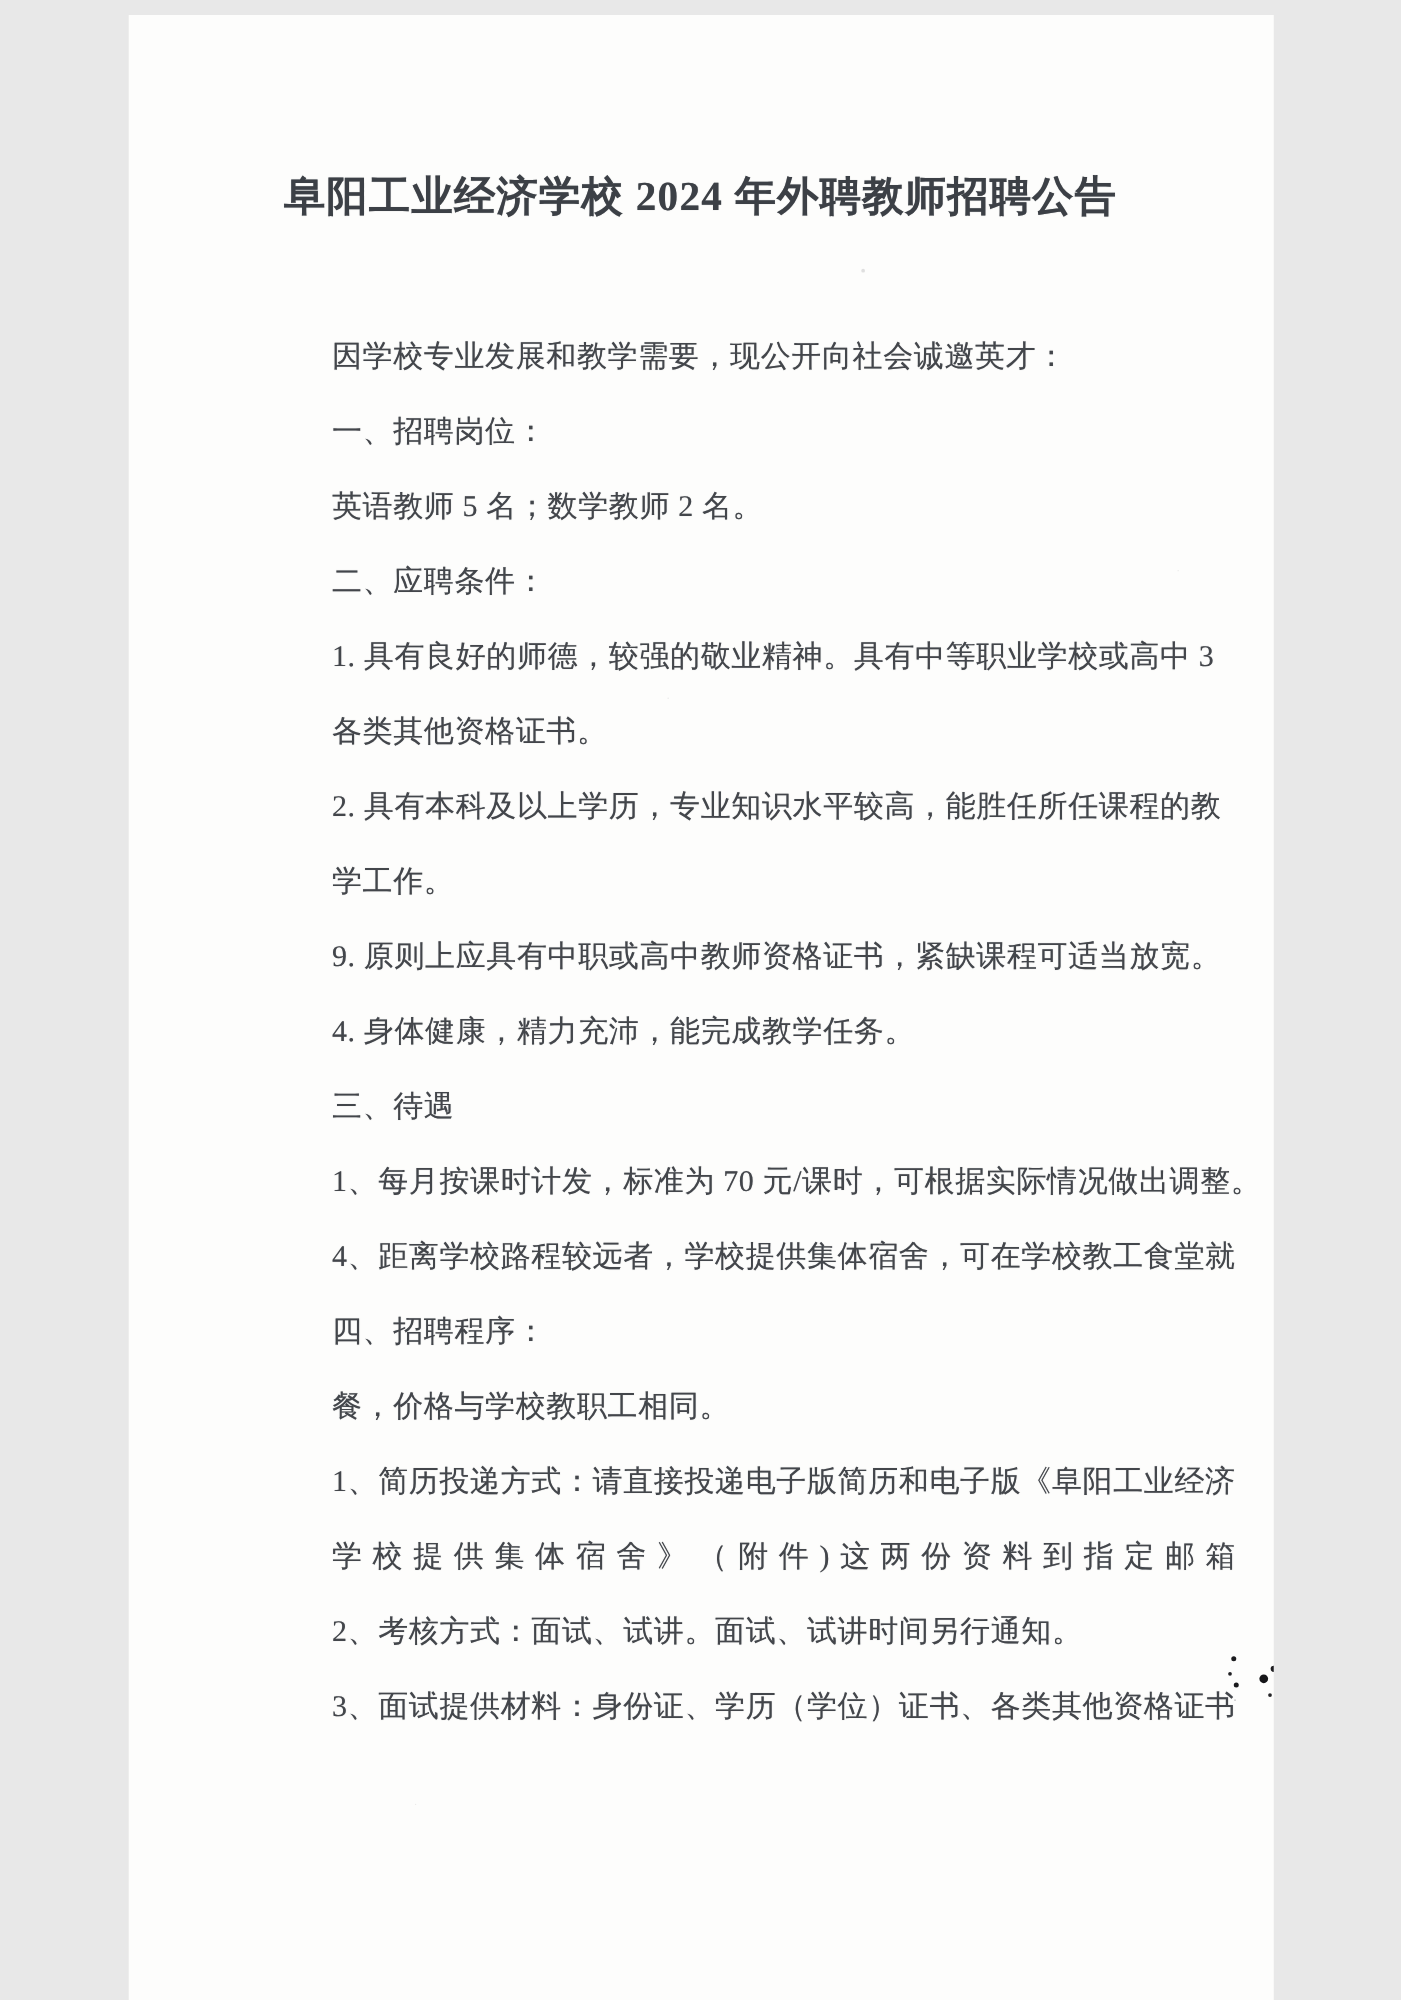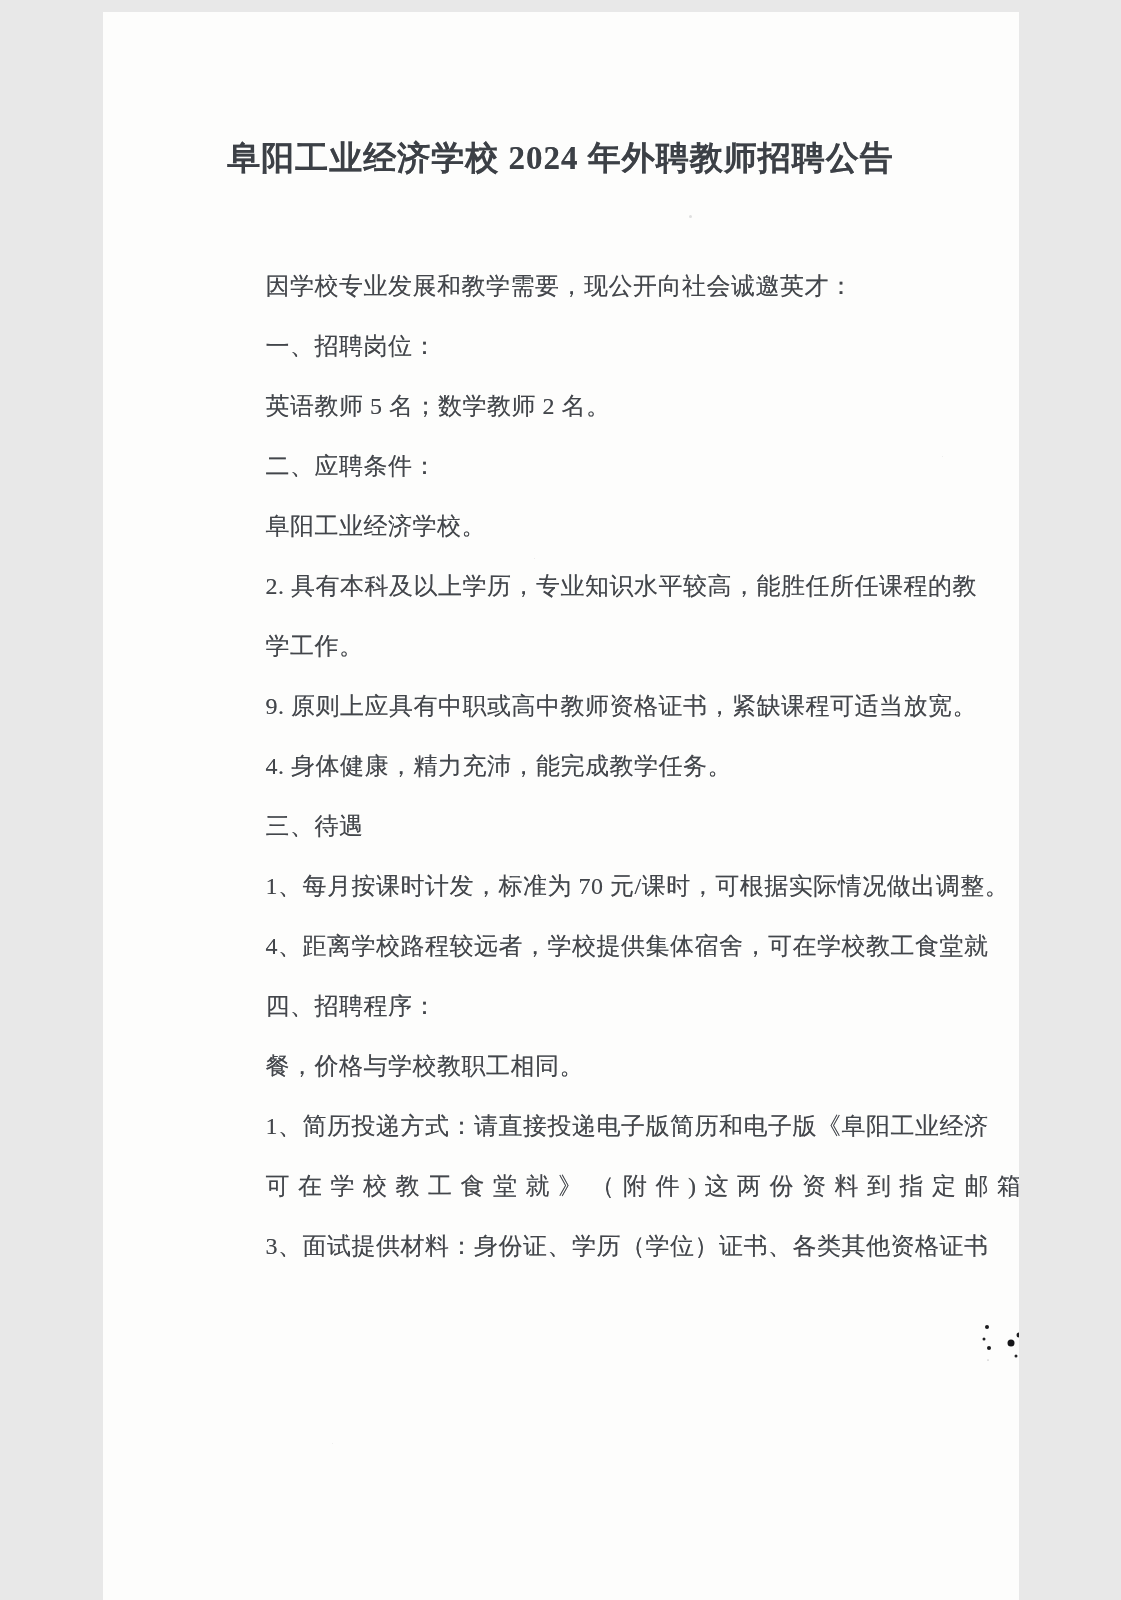--- a/index.html
+++ b/index.html
@@ -137,32 +137,34 @@
 
 <div class="page">
 
   <h1 class="doc-title">阜阳工业经济学校 2024 年外聘教师招聘公告</h1>
 
   <div class="doc-body">
     <div class="line">因学校专业发展和教学需要，现公开向社会诚邀英才：</div>
     <div class="line">一、招聘岗位：</div>
     <div class="line">英语教师 5 名；数学教师 2 名。</div>
     <div class="line">二、应聘条件：</div>
-    <div class="line">阜阳工业经济学校。</div>
+    <div class="line">1. 具有良好的师德，较强的敬业精神。具有中等职业学校或高中 3</div>
+    <div class="line">各类其他资格证书。</div>
     <div class="line">2. 具有本科及以上学历，专业知识水平较高，能胜任所任课程的教</div>
     <div class="line">学工作。</div>
     <div class="line">9. 原则上应具有中职或高中教师资格证书，紧缺课程可适当放宽。</div>
     <div class="line">4. 身体健康，精力充沛，能完成教学任务。</div>
     <div class="line">三、待遇</div>
     <div class="line">1、每月按课时计发，标准为 70 元/课时，可根据实际情况做出调整。</div>
     <div class="line">4、距离学校路程较远者，学校提供集体宿舍，可在学校教工食堂就</div>
     <div class="line">四、招聘程序：</div>
     <div class="line">餐，价格与学校教职工相同。</div>
     <div class="line">1、简历投递方式：请直接投递电子版简历和电子版《阜阳工业经济</div>
-    <div class="line spread">可在学校教工食堂就》（附件)这两份资料到指定邮箱</div>
+    <div class="line spread">学校提供集体宿舍》（附件)这两份资料到指定邮箱</div>
+    <div class="line">2、考核方式：面试、试讲。面试、试讲时间另行通知。</div>
     <div class="line">3、面试提供材料：身份证、学历（学位）证书、各类其他资格证书</div>
   </div>
 
   <div class="ink-cluster-1"></div>
   <div class="ink-red-speck"></div>
   <div class="ink-dash"></div>
   <div class="ink-cluster-2"></div>
   <div class="paper-speck"></div>
 
 </div>

